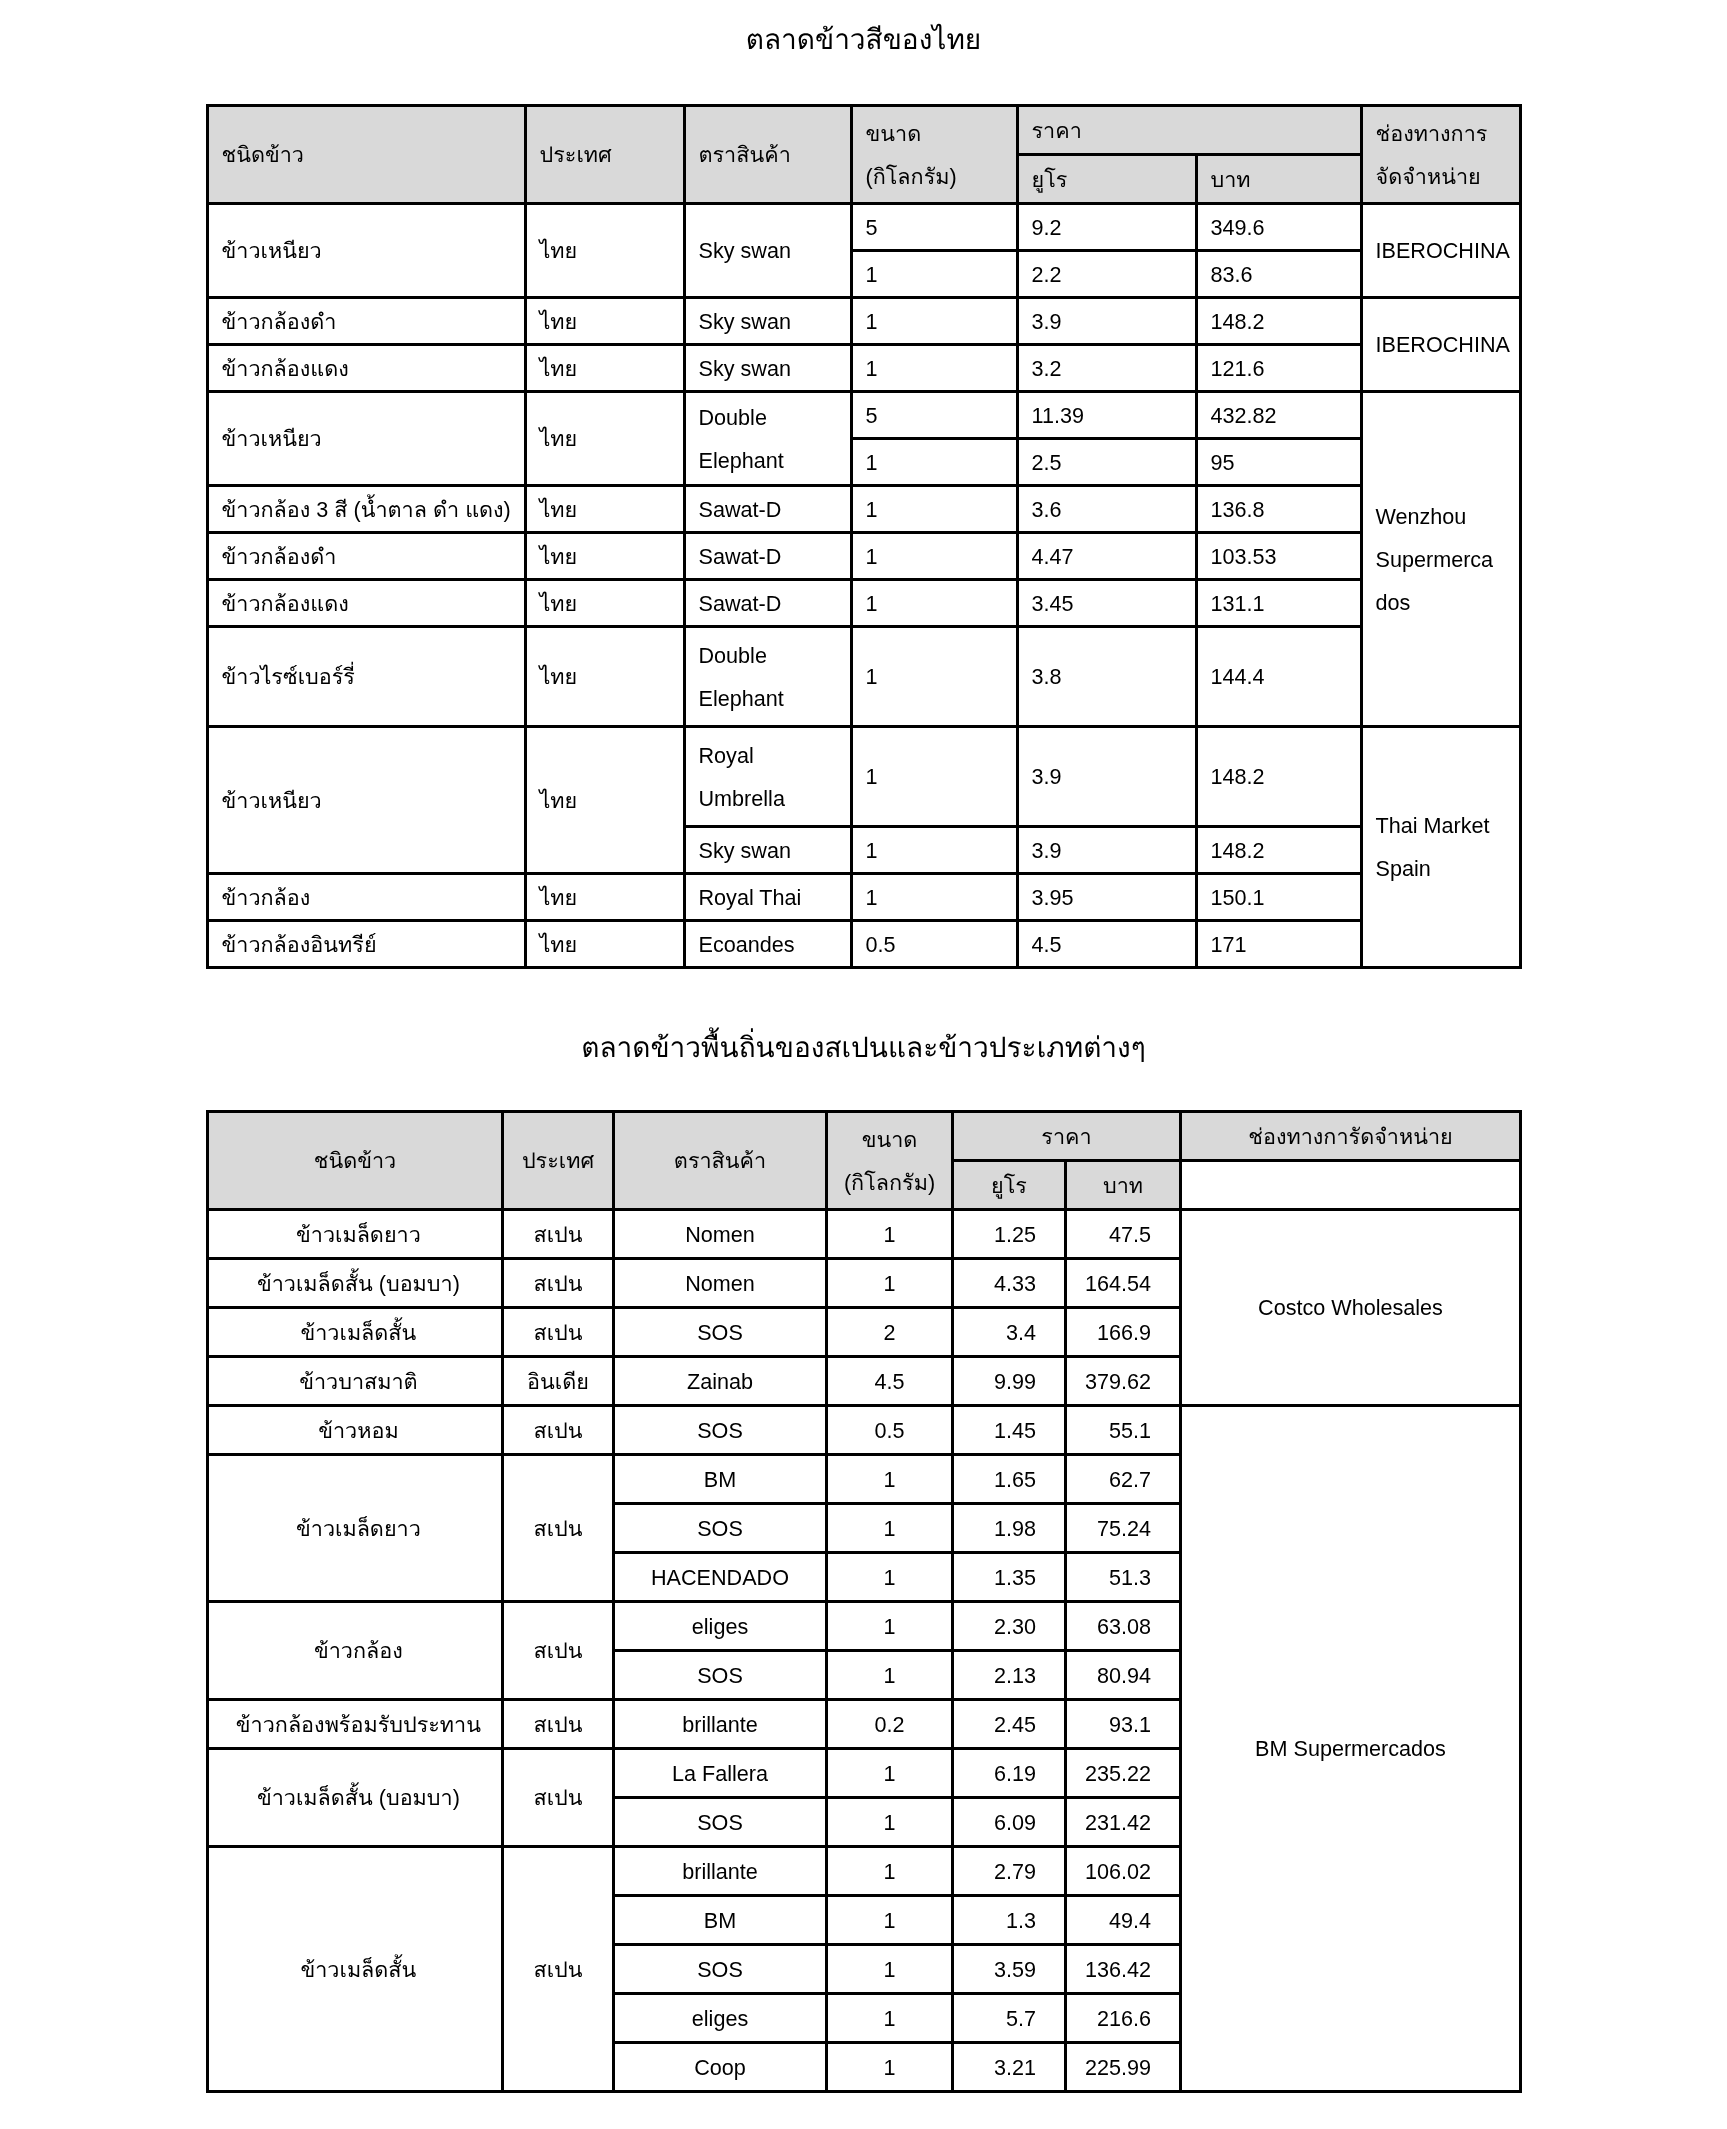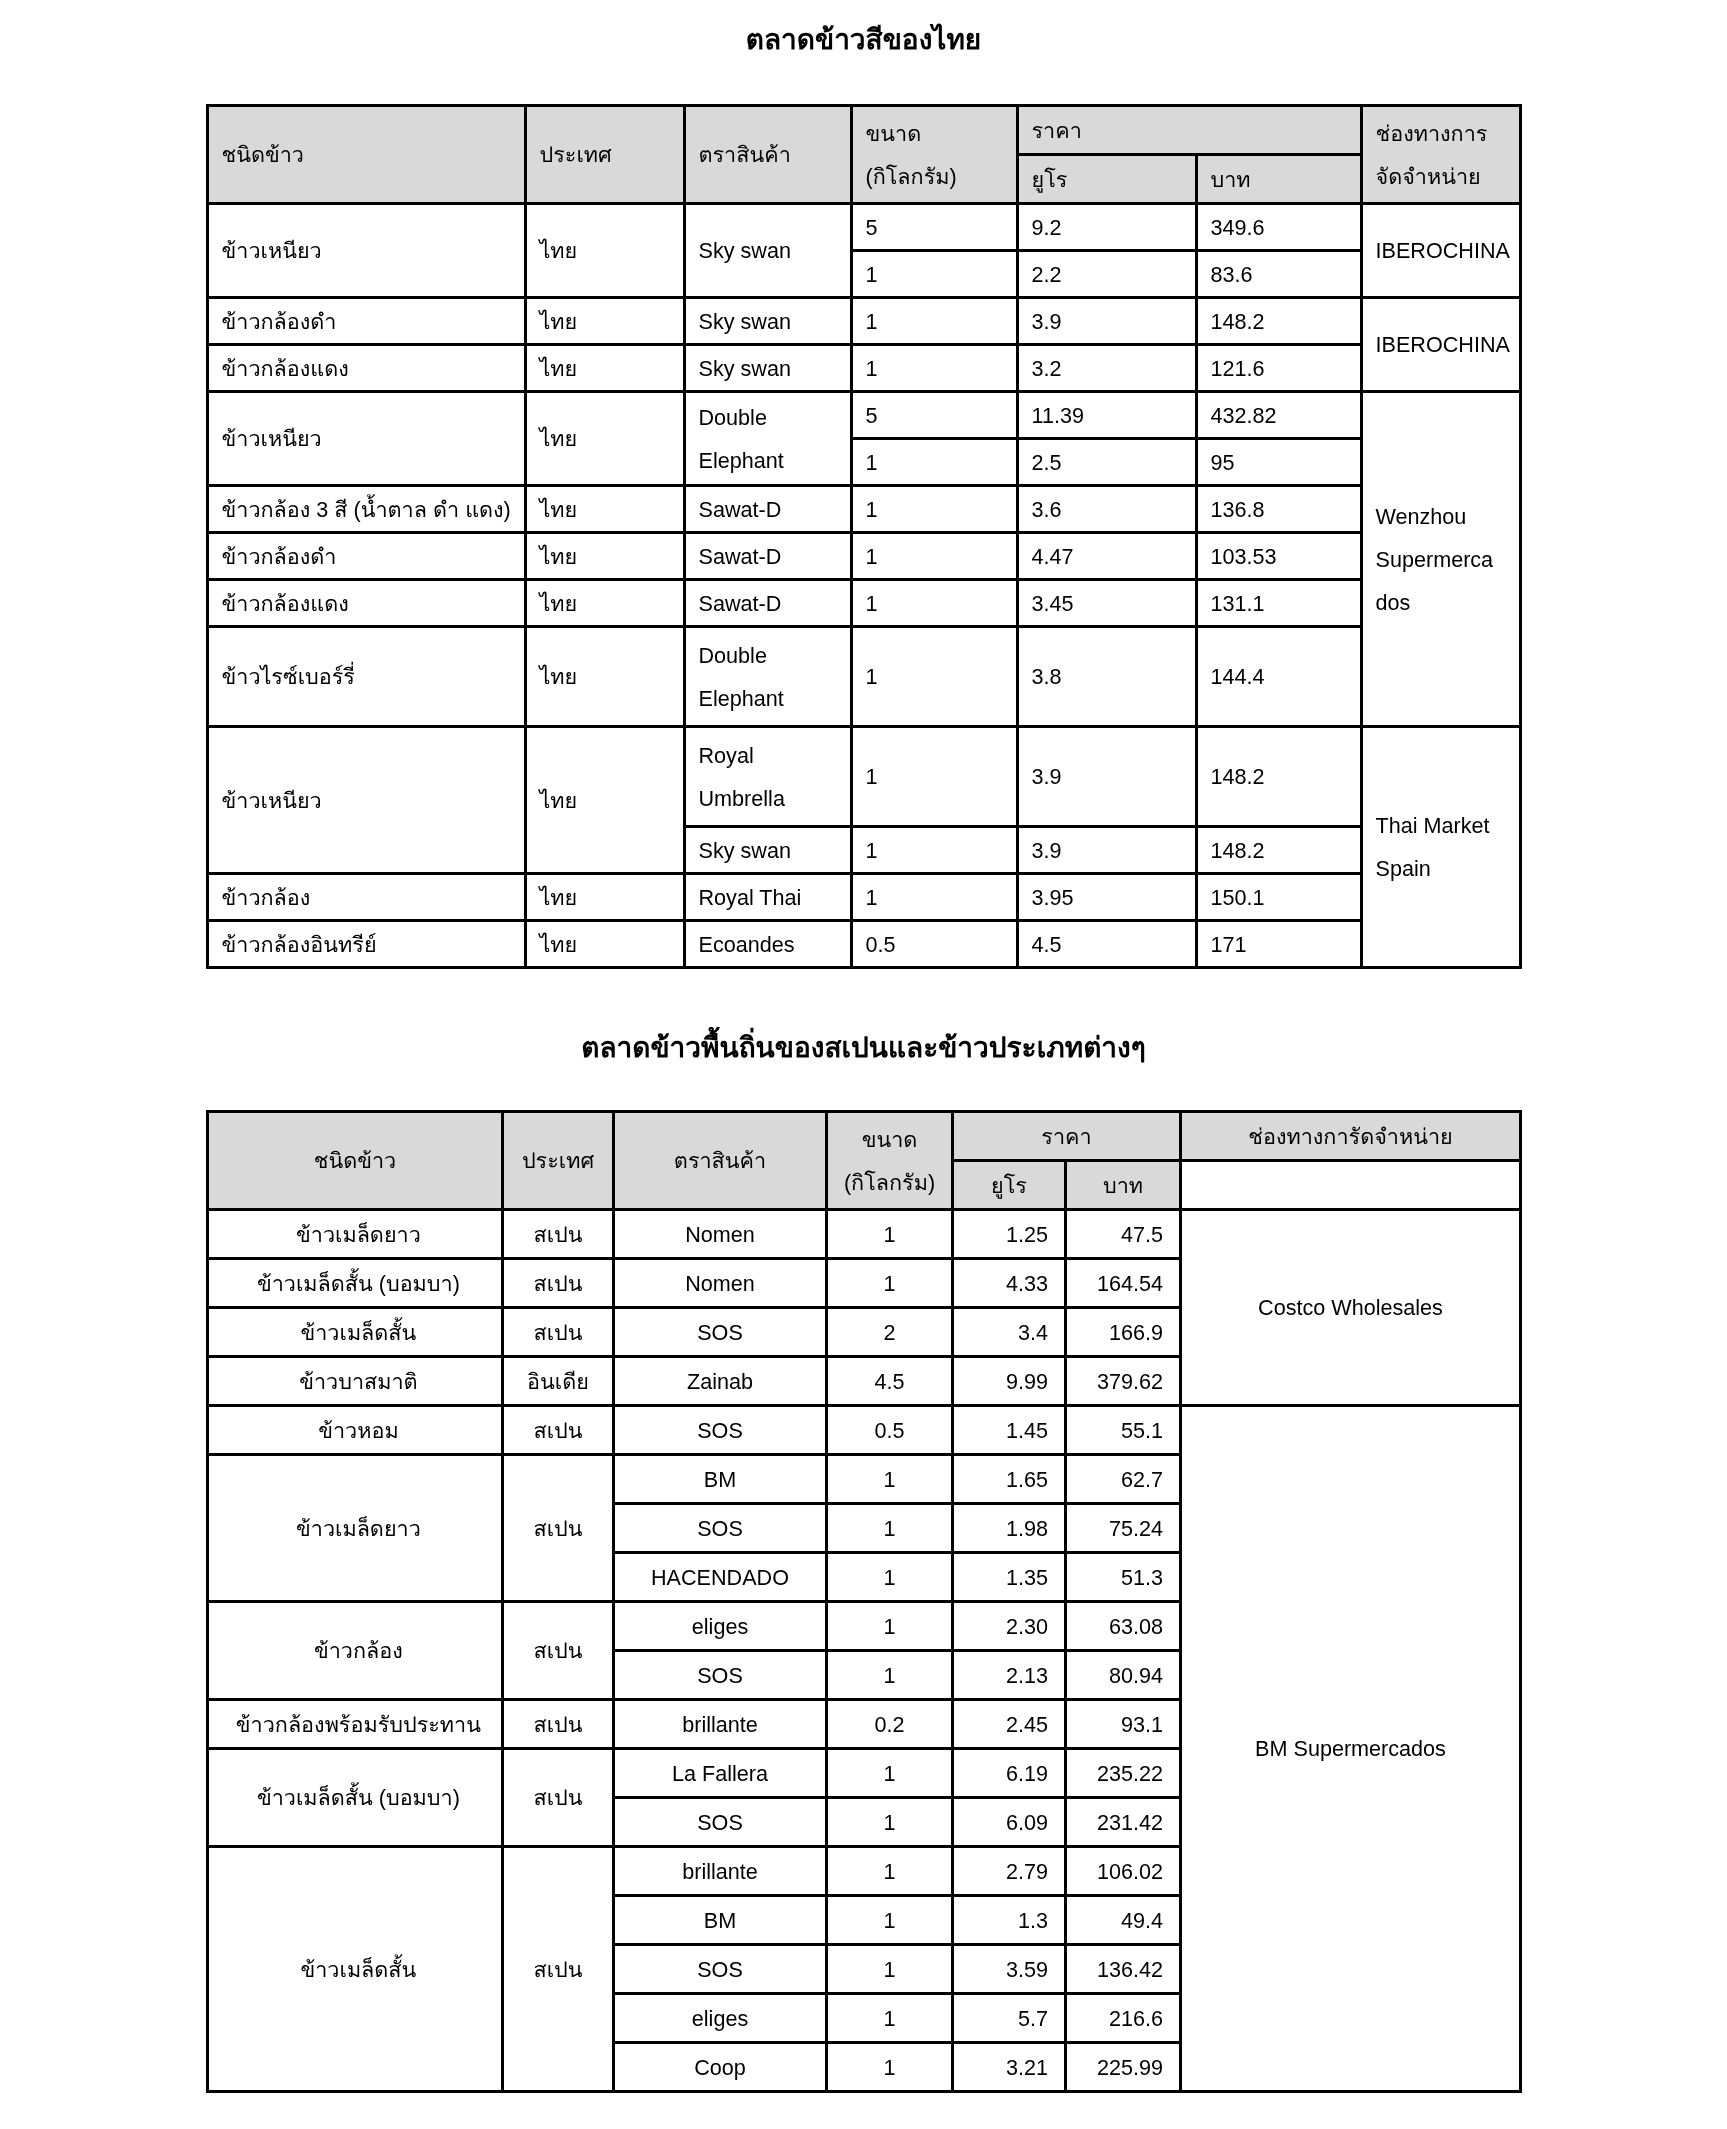--- a/index.html
+++ b/index.html
@@ -2,42 +2,42 @@
 <html style="font-size:11px"><head>
 <meta charset="utf-8">
 <style>
   html,body{margin:0;padding:0;}
   body{
     width:1727px;height:2129px;background:#ffffff;color:#000000;
     font-family:"Liberation Sans","DejaVu Sans",sans-serif;
     overflow:hidden;position:relative;
   }
   .doc-title{
-    text-align:center;font-weight:bold;font-size:28px;line-height:49px;
+    text-align:center;font-weight:normal;font-size:28px;line-height:49px;
   }
   #title1{padding-top:15.3px;margin-bottom:40px;}
   #title2{margin-top:54px;margin-bottom:38px;}
   table{
     border-collapse:collapse;table-layout:fixed;margin-left:206px;width:1313px;
   }
   td{
     border:3.5px solid #000000;font-size:21.6px;vertical-align:middle;
     white-space:pre-line;line-height:2.0;padding:0;overflow:hidden;
   }
   .hd{background:#d9d9d9;}
   .hd-empty{background:#ffffff;}
   
   .t1 td{text-align:left;padding-left:12.5px;padding-right:4.2px;}
   .t1 thead tr{height:49px;}
   .t1 tbody tr{height:47px;}
   .t1 tr.tall{height:100px;}
   
   .t2 td{text-align:center;padding:0 4.2px;}
   .t2 td.l{text-align:center;padding-left:11px;}
-  .t2 td.r{text-align:right;padding-right:16px;}
+  .t2 td.r{text-align:right;padding-right:28px;}
   .t2 thead tr{height:49px;}
   .t2 tbody tr{height:49px;}
 </style>
 </head>
 <body>
 
 <div class="doc-title" id="title1">ตลาดข้าวสีของไทย</div>
 
 <table class="t1">
   <colgroup>

